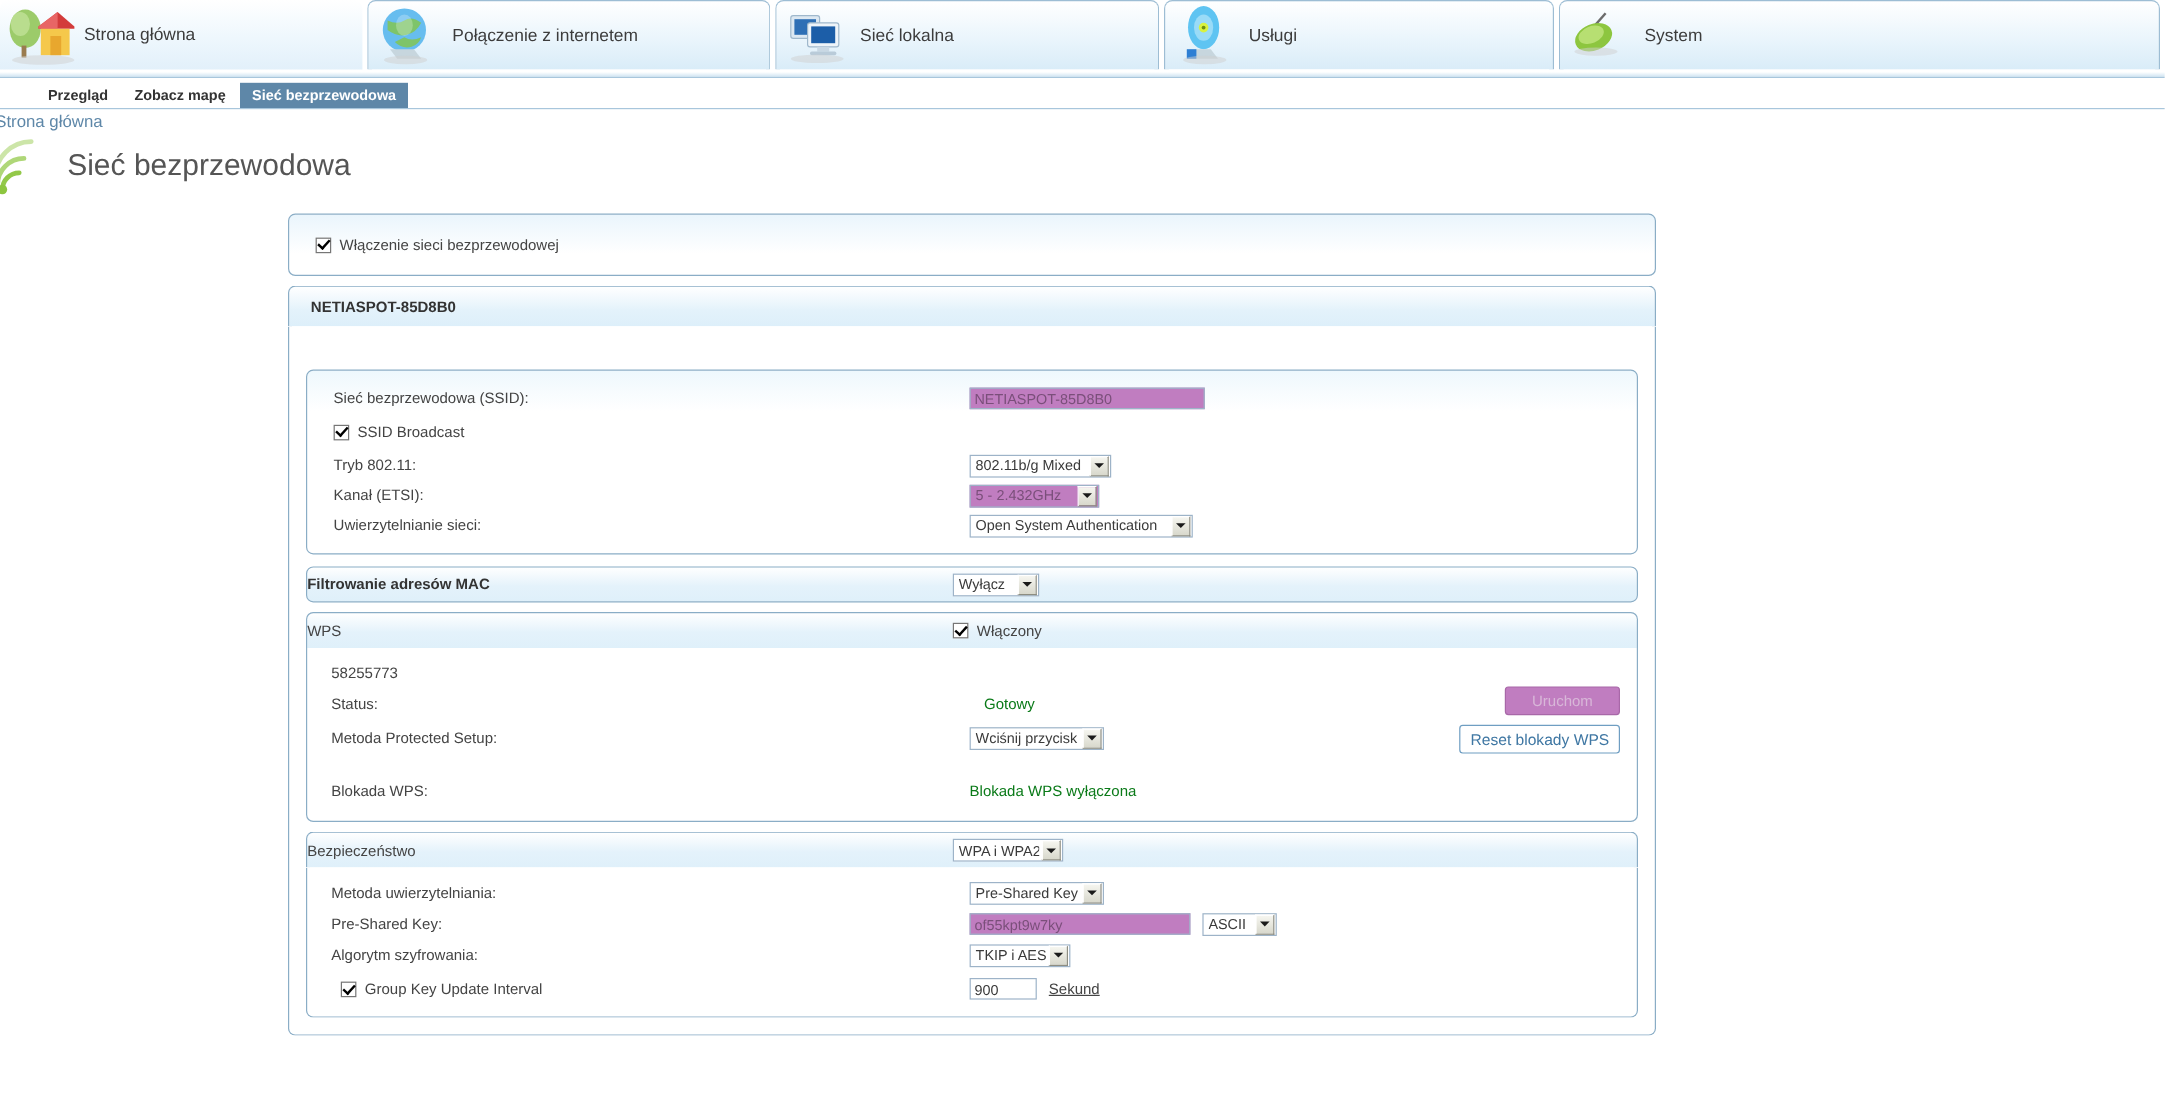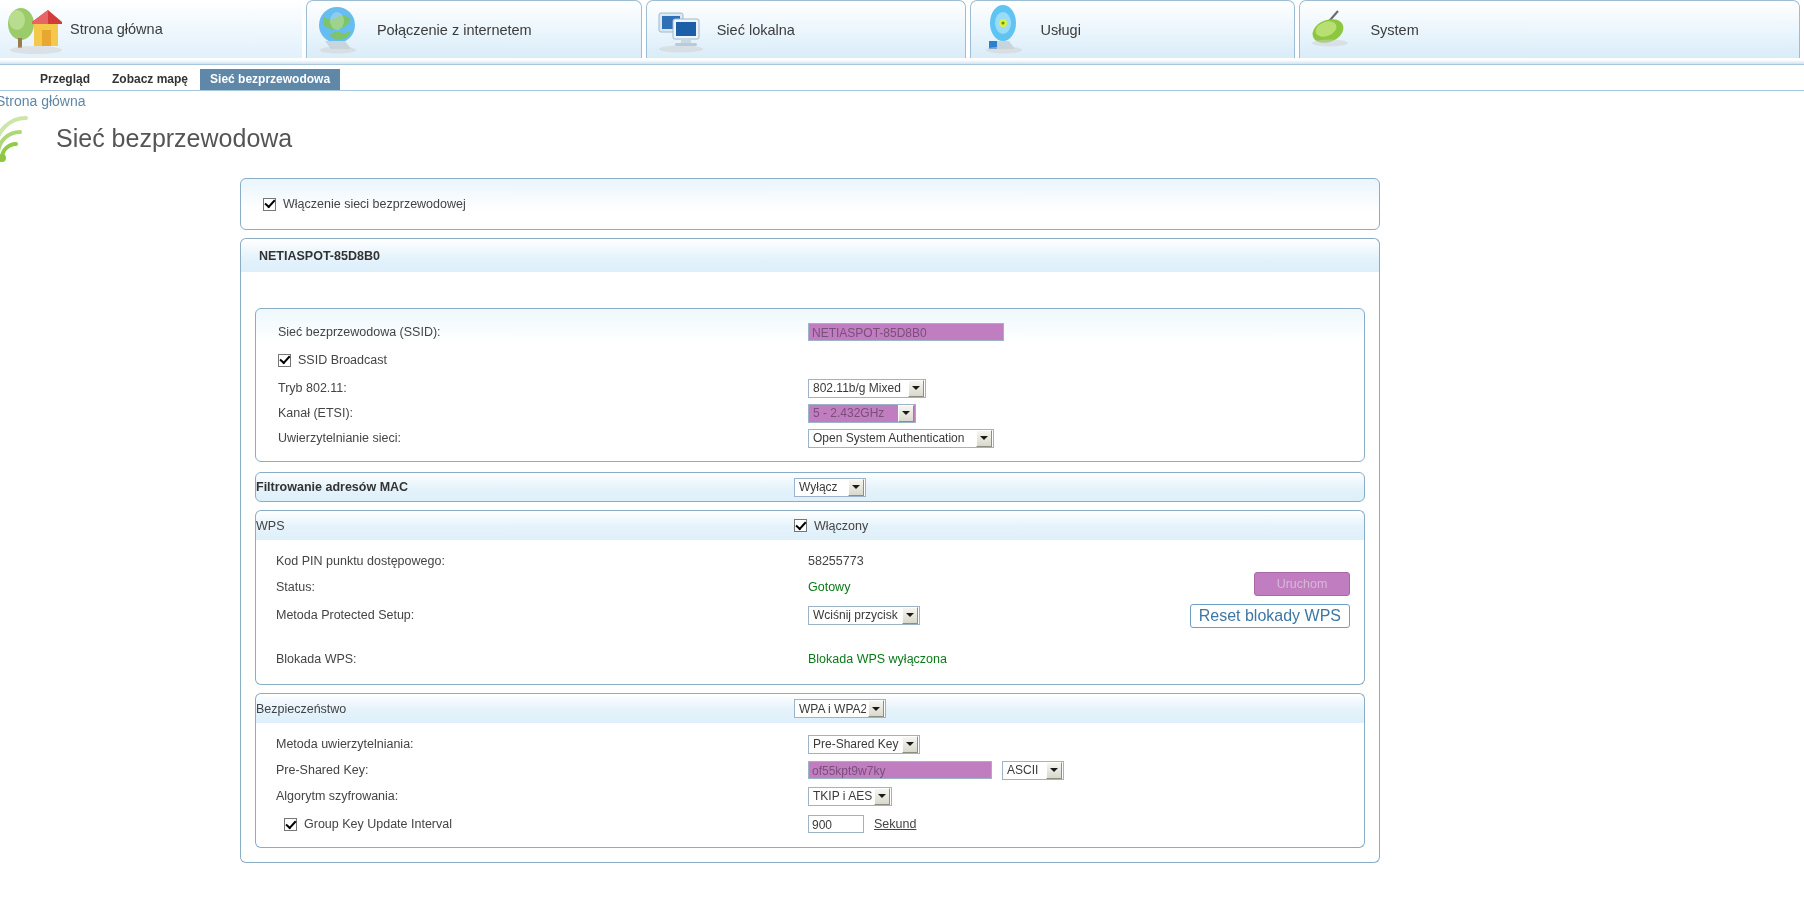--- a/index.html
+++ b/index.html
@@ -323,21 +323,21 @@
     display: inline-flex;
     align-items: center;
     justify-content: center;
     padding: 0 12px;
     box-sizing: border-box;
   }
   .btn-secondary {
     background: #ffffff;
     border: 1px solid #6f9ec2;
     color: #3f77a3;
-    font-size: 16px;
+    font-size: 13px;
     height: 24px;
     border-radius: 3px;
     display: inline-flex;
     align-items: center;
     justify-content: center;
     padding: 0 8px;
     box-sizing: border-box;
     white-space: nowrap;
   }
   .btnwrap {
@@ -528,25 +528,24 @@
           <div class="bar-title" style="width:538px;">WPS</div>
           <div style="display:flex;align-items:center;">
             <div class="chk"></div>
             <span class="chklabel">Włączony</span>
           </div>
         </div>
 
         <div style="border:1px solid #8aadc6;border-top:none;border-radius:0 0 6px 6px;padding:10px 0 14px 0;position:relative;background:#ffffff;">
 
           <div class="row" style="padding-left:20px;margin-bottom:4px;">
-            <div class="lbl" style="width:532px;flex:0 0 532px;">Kod PIN punktu dostępowego:</div>
             <div class="plainval">58255773</div>
           </div>
 
-          <div class="row" style="padding-left:20px;margin-bottom:6px;">
+          <div class="row" style="padding-left:20px;margin-bottom:6px;gap:12px;">
             <div class="lbl" style="width:532px;flex:0 0 532px;">Status:</div>
             <div class="greenval">Gotowy</div>
           </div>
 
           <div class="row" style="padding-left:20px;margin-bottom:22px;">
             <div class="lbl" style="width:532px;flex:0 0 532px;">Metoda Protected Setup:</div>
             <div class="val">
               <div class="sel" style="width:112px;">
                 <span class="seltext">Wciśnij przycisk</span>
                 <span class="arrowbox">

